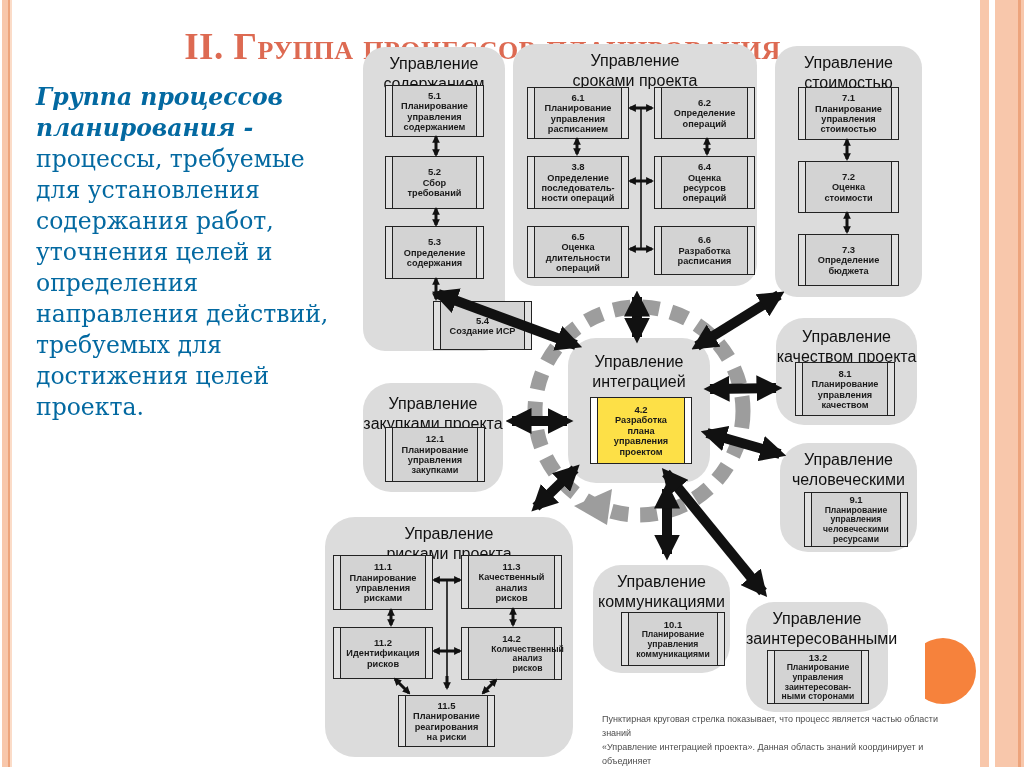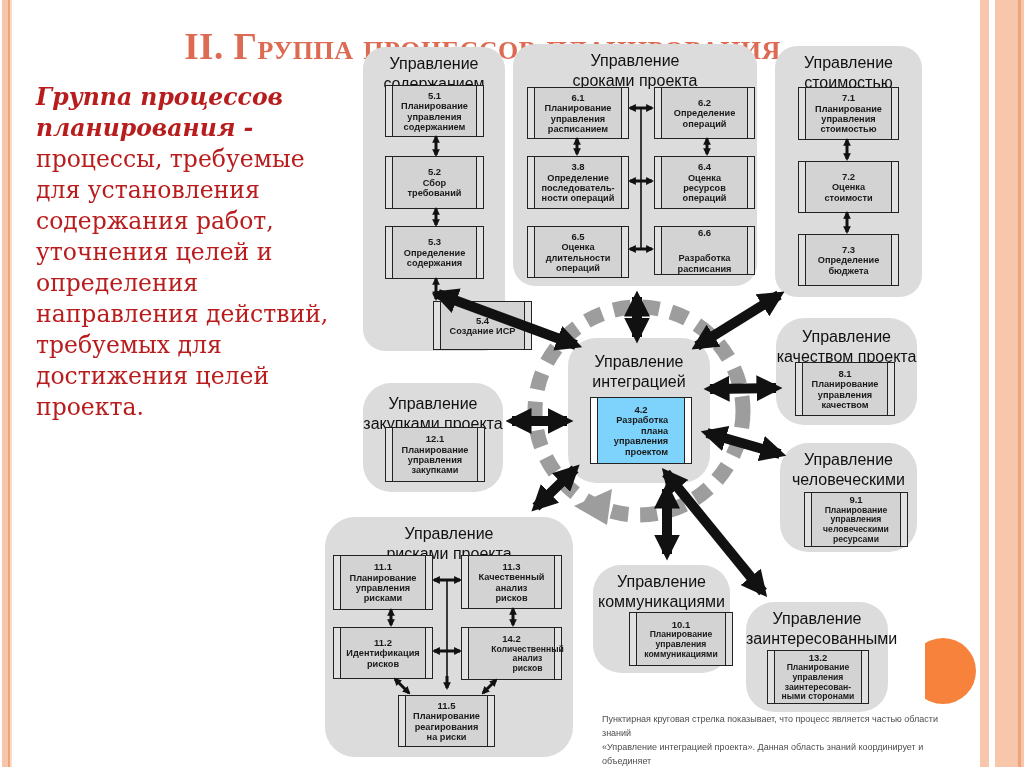--- a/index.html
+++ b/index.html
@@ -14,35 +14,35 @@
   .stripe-left{position:absolute;left:0;top:0;bottom:0;width:12px;
     background:linear-gradient(to right,#fff 0 2px,var(--stripe_light) 2px 8px,var(--stripe_dark) 8px 10px,#fbdcc8 10px 12px);}
   .stripe-right{position:absolute;right:0;top:0;bottom:0;width:46px;
     background:linear-gradient(to right,#fff 0 2px,var(--stripe_light) 2px 11px,#fff 11px 17px,var(--stripe_light) 17px 40px,var(--stripe_dark) 40px 43px,var(--stripe_light) 43px 46px);}
   
   .title{position:absolute;left:0;top:0;width:965px;text-align:center;
     font-family:"Liberation Serif","DejaVu Serif",serif;font-variant:small-caps;font-weight:700;
     font-size:37px;letter-spacing:.5px;color:var(--title_accent);}
   
   .desc{position:absolute;left:36px;top:82px;width:312px;
-    font-family:"DejaVu Serif","Liberation Serif",serif;font-size:23.5px;line-height:1.32;color:#b91c1c;}
+    font-family:"DejaVu Serif","Liberation Serif",serif;font-size:23.5px;line-height:1.32;color:#0369a1;}
   .desc .lead{font-weight:bold;font-style:italic;white-space:pre-line;display:block;}
   .desc .body{display:block;}
   
   svg.layer{position:absolute;left:0;top:0;pointer-events:none;}
   #ring-layer{z-index:1;} #arrow-layer{z-index:3;}
   .group{position:absolute;background:var(--group_fill);border-radius:22px;z-index:2;}
   .gtitle{position:absolute;left:0;right:0;text-align:center;font-weight:normal;font-size:16px;
     line-height:1.25;white-space:pre-line;color:#111;}
   .pbox{position:absolute;background:var(--box_fill);border:1.4px solid var(--box_border);
     display:flex;flex-direction:column;align-items:center;justify-content:center;text-align:center;}
   .pbox::before,.pbox::after{content:"";position:absolute;top:0;bottom:0;width:6px;background:#e1e1e1;}
   .pbox::before{left:0;border-right:1.2px solid var(--box_border);}
   .pbox::after{right:0;border-left:1.2px solid var(--box_border);}
-  .pbox.white{background:#7dd3fc;text-align:right;}
+  .pbox.white{background:#fde047;}
   .pbox.white::before,.pbox.white::after{background:#fff;}
   .pnum{font-weight:bold;font-size:9.5px;line-height:1.2;position:relative;z-index:1;}
   .plabel{font-weight:bold;font-size:9.2px;line-height:1.13;white-space:pre-line;position:relative;z-index:1;}
   
   .footnote{position:absolute;left:602px;top:713px;width:336px;font-size:9px;line-height:1.55;
     color:var(--footnote_gray);white-space:pre-line;}
   
   .circle-wrap{position:absolute;left:925px;top:638px;width:52px;height:66px;overflow:hidden;z-index:2;}
   .circle-wrap .disc{width:66px;height:66px;border-radius:50%;margin-left:-15px;background:var(--circle_orange);}
   line.big{stroke:#111;stroke-width:10;}
@@ -120,21 +120,21 @@
       <div class="plabel">Оценка
 ресурсов
 операций</div>
     </div>
     <div class="pbox" style="left:14px;top:182px;width:100px;height:50px;">
       <div class="pnum">6.5</div>
       <div class="plabel">Оценка
 длительности
 операций</div>
     </div>
-    <div class="pbox" style="left:141px;top:182px;width:99px;height:47px;justify-content:space-between;">
+    <div class="pbox" style="left:141px;top:182px;width:99px;height:47px;">
       <div class="pnum">6.6</div>
       <div class="plabel">Разработка
 расписания</div>
     </div>
   </div>
 
   <div class="group" style="left:775px;top:46px;width:147px;height:251px;">
     <div class="gtitle" style="top:7px;">Управление
 стоимостью проекта</div>
     <div class="pbox" style="left:23px;top:41px;width:99px;height:51px;">
@@ -233,21 +233,21 @@
       <div class="plabel">Планирование
 реагирования
 на риски</div>
     </div>
   </div>
 
   <div class="group" style="left:593px;top:565px;width:137px;height:108px;border-radius:28px;">
     <div class="gtitle" style="top:7px;">Управление
 коммуникациями
 проекта</div>
-    <div class="pbox" style="left:36px;top:47px;width:102px;height:52px;text-align:center;">
+    <div class="pbox" style="left:28px;top:47px;width:102px;height:52px;text-align:center;">
       <div class="pnum">10.1</div>
       <div class="plabel" style="font-size:8.6px;">Планирование
 управления
 коммуникациями</div>
     </div>
   </div>
 
   <div class="group" style="left:746px;top:602px;width:142px;height:110px;border-radius:28px;">
     <div class="gtitle" style="top:7px;">Управление
 заинтересованными

